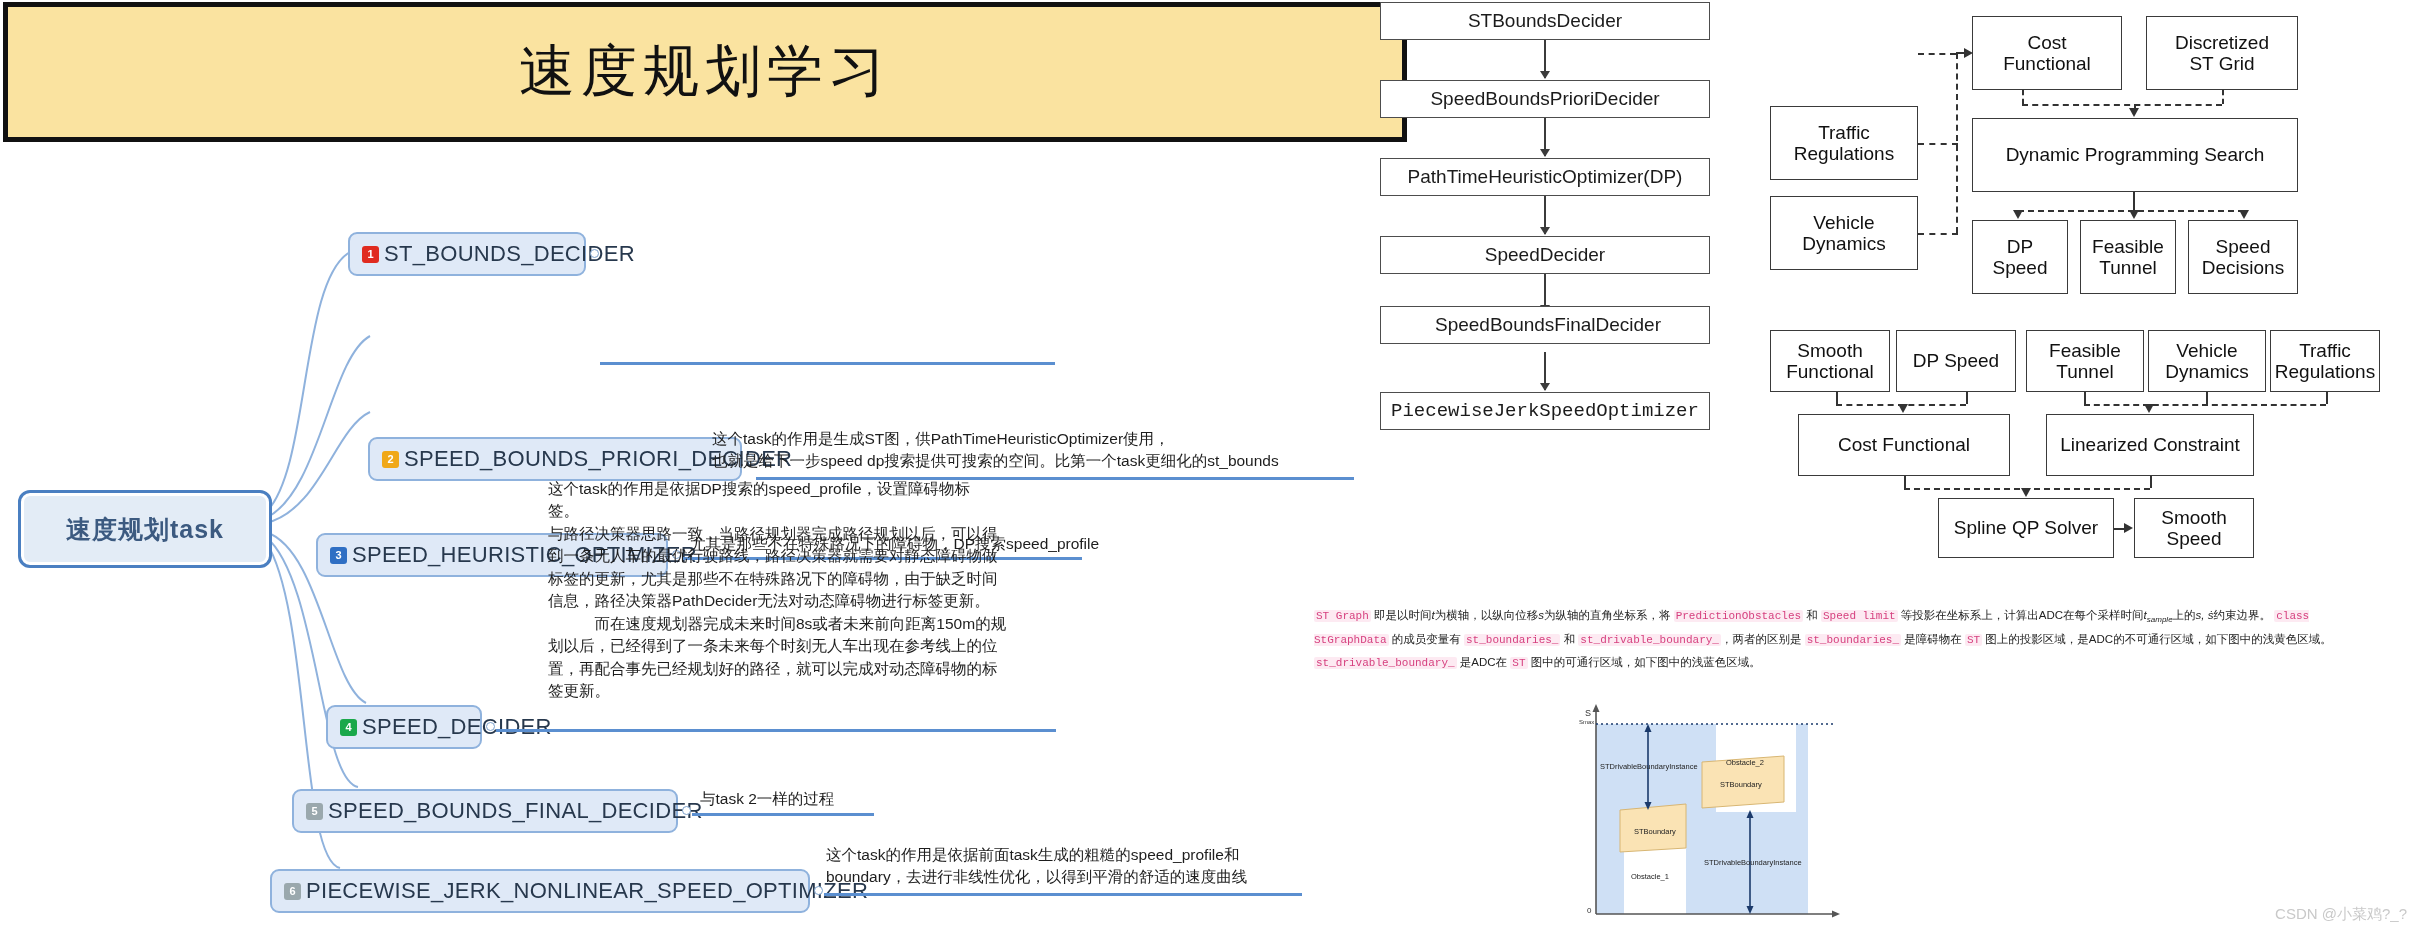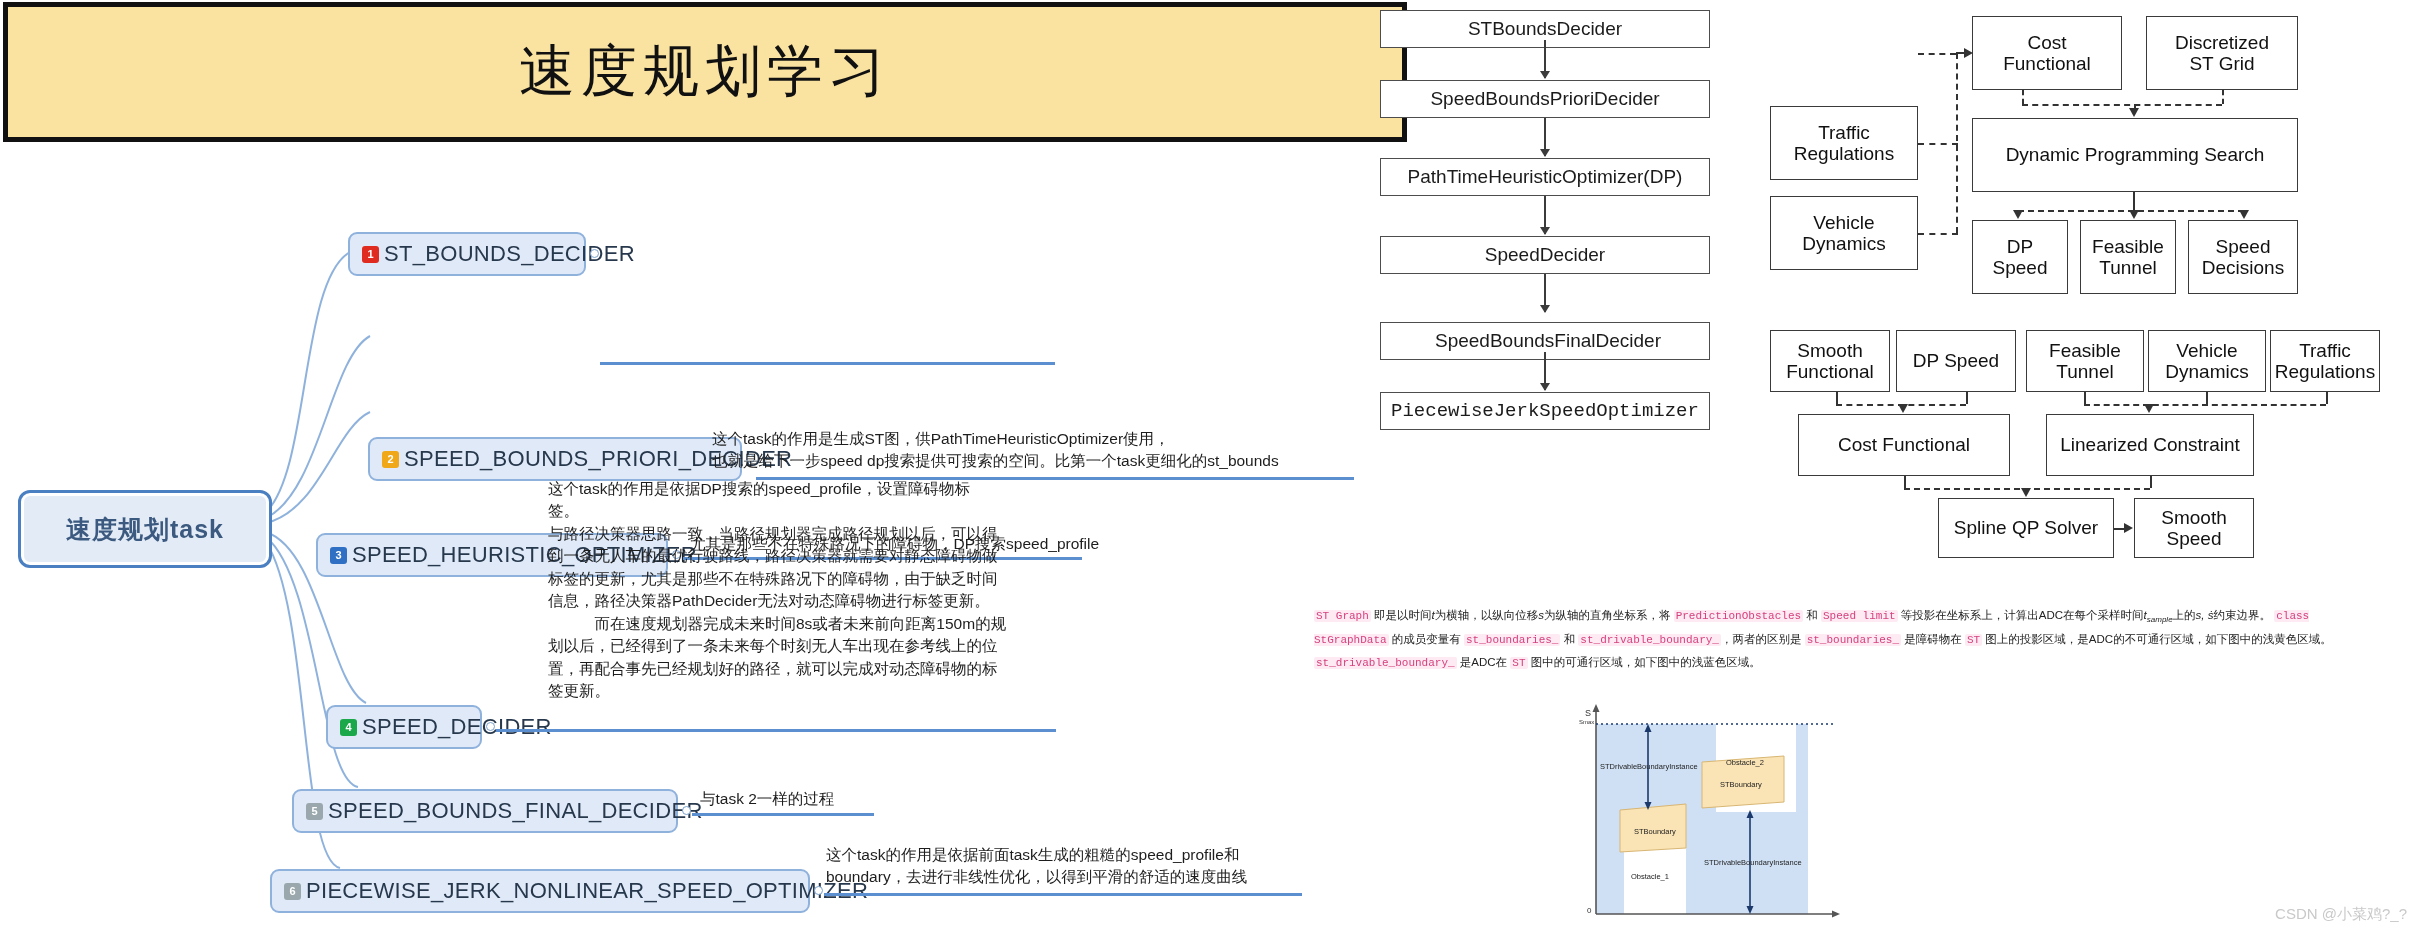--- a/index.html
+++ b/index.html
@@ -162,29 +162,29 @@
   </div>
   <div class="mm-dot" style="left:814px;top:746px;"></div>
   <div class="anno-rule" style="left:824px;top:753px;width:478px;"></div>
   <div class="anno" style="left:826px;top:704px;width:520px;">
     <div>这个task的作用是依据前面task生成的粗糙的speed_profile和</div>
     <div>boundary，去进行非线性优化，以得到平滑的舒适的速度曲线</div>
   </div>
 </div>
 
 <div id="flow-column">
-  <div class="flow-box" style="top:10px;">STBoundsDecider</div>
+  <div class="flow-box" style="top:2px;">STBoundsDecider</div>
   <div class="flow-arrow" style="top:40px;height:38px;"></div>
   <div class="flow-box" style="top:80px;">SpeedBoundsPrioriDecider</div>
   <div class="flow-arrow" style="top:118px;height:38px;"></div>
   <div class="flow-box" style="top:158px;">PathTimeHeuristicOptimizer(DP)</div>
   <div class="flow-arrow" style="top:196px;height:38px;"></div>
   <div class="flow-box" style="top:236px;">SpeedDecider</div>
   <div class="flow-arrow" style="top:274px;height:38px;"></div>
-  <div class="flow-box" style="top:322px;padding-left:6px;">SpeedBoundsFinalDecider</div>
+  <div class="flow-box" style="top:306px;padding-left:6px;">SpeedBoundsFinalDecider</div>
   <div class="flow-arrow" style="top:352px;height:38px;"></div>
   <div class="flow-box" style="top:392px;font-family:Liberation Mono, monospace;">PiecewiseJerkSpeedOptimizer</div>
 </div>
 
 <div id="dp-diagram" style="position:absolute;left:1770px;top:8px;width:580px;height:290px;">
   <div class="blkbox" style="left:0;top:98px;width:148px;height:74px;white-space:pre-line;">Traffic
 Regulations</div>
   <div class="blkbox" style="left:0;top:188px;width:148px;height:74px;white-space:pre-line;">Vehicle
 Dynamics</div>
 

